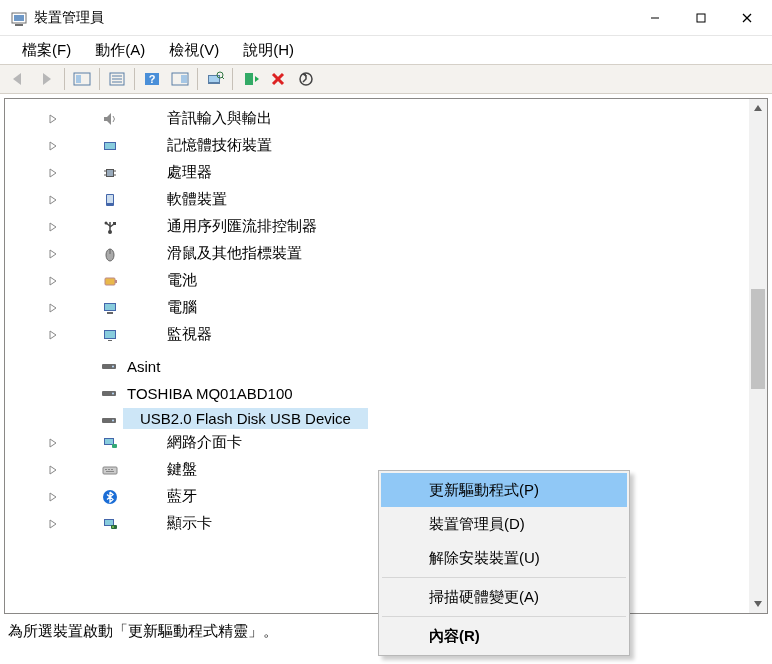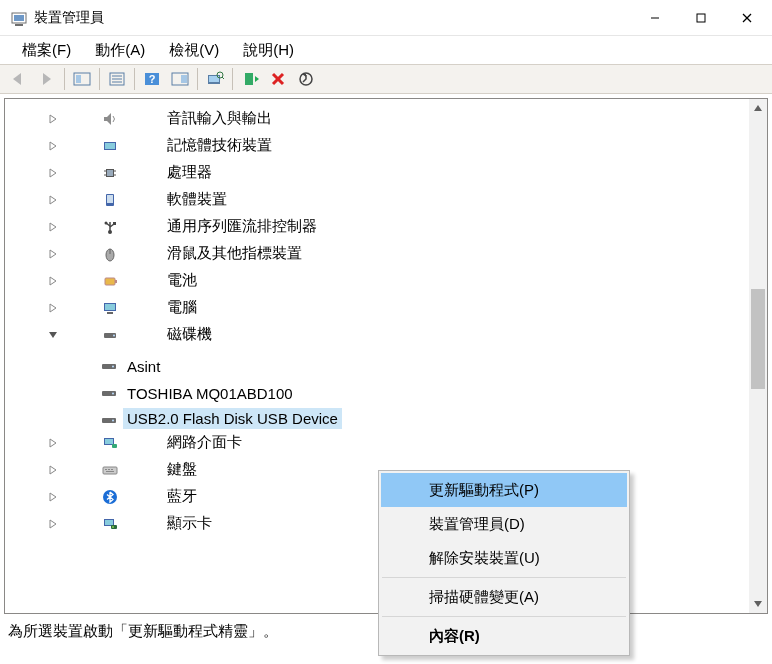--- a/index.html
+++ b/index.html
@@ -15,21 +15,21 @@
 .tool-sep { width:1px; height:22px; background:#c7c1b8; margin:0 2px; }
 .content { position:relative; height:516px; border:1px solid #8a8886; margin:4px; overflow:hidden; background:#fff; }
 .tree { padding:6px 0 0 0; font-size:15px; }
 .row { height:27px; display:flex; align-items:center; padding-left:40px;gap:40px; }
 .expander { width:16px; display:flex; align-items:center; justify-content:center; color:#666; }
 .expander svg { width:10px; height:10px; }
 .tree-icon { width:18px; height:18px; margin:0 4px 0 0; display:flex; align-items:center; justify-content:center; }
 .tree-label { padding:0 4px; }
 .childrow { height:27px; display:flex; align-items:flex-end; padding-left:96px; }
 .child-icon { width:18px; height:16px; margin-right:4px; display:flex; align-items:center; }
-.selected .tree-label { background:#cde6f7; padding:2px 4px; }
+.selected .tree-label { background:#cde6f7; padding:2px 17px; }
 .ctxmenu { position:absolute; left:378px; top:470px; width:252px; background:#f2f2f2; border:1px solid #b8b8b8; box-shadow:4px 4px 4px rgba(0,0,0,.2); padding:2px; }
 .ctxitem { height:34px; display:flex; align-items:center; padding-left:48px; font-size:15px; }
 .ctxitem.hover { background:#90c8f6; }
 .ctxsep { height:1px; background:#d6d6d6; margin:2px 1px; }
 .scrollbar { position:absolute; right:0; top:0; width:18px; height:100%; background:#f1f1f1; }
 .scroll-up,.scroll-down { position:absolute; width:18px; height:18px; display:flex; align-items:center; justify-content:center; color:#606060;}
 .scroll-up{top:0;} .scroll-down{bottom:0;}
 .scrollthumb { position:absolute; right:2px; top:190px; width:14px; height:100px; background:#c2c2c2; }
 .statusbar { height:26px; padding:4px 8px; font-size:15px; background:#fff; }
 .app-icon{width:18px;height:18px;}
@@ -263,30 +263,31 @@
             <rect x="2" y="3" width="12" height="8" fill="#46a"></rect>
             <rect x="3" y="4" width="10" height="6" fill="#8cd"></rect>
             <rect x="5" y="12" width="6" height="2" fill="#666"></rect>
           </svg>
         </span>
       <span class="tree-label">電腦</span>
     </div>
     <div class="row">
       <span class="expander">
           <svg>
-            <path d="M1 2 L9 2 L5 8 Z" fill="#555"></path>
-          </svg>
-        </span>
-      <span class="tree-icon">
-          <svg width="16" height="16">
-            <rect x="2" y="6" width="12" height="5" fill="#6b6b6b" rx="1"></rect>
-            <circle cx="12" cy="8.5" r="1" fill="#bdf"></circle>
-          </svg>
-        </span>
-      <span class="tree-label">磁碟機</span>
+            <path d="M2 1 L8 5 L2 9 Z" fill="none" stroke="#888"></path>
+          </svg>
+        </span>
+      <span class="tree-icon">
+          <svg width="16" height="16">
+            <rect x="2" y="3" width="12" height="9" fill="#46a"></rect>
+            <rect x="3" y="4" width="10" height="7" fill="#8cd"></rect>
+            <rect x="6" y="13" width="4" height="1" fill="#666"></rect>
+          </svg>
+        </span>
+      <span class="tree-label">監視器</span>
     </div>
     <div class="childrow">
       <span class="child-icon">
           <svg width="16" height="12">
             <rect x="1" y="3" width="14" height="5" fill="#6b6b6b" rx="1"></rect>
             <circle cx="12" cy="5.5" r="1" fill="#bdf"></circle>
           </svg>
         </span>
       <span class="tree-label">Asint</span>
     </div>

